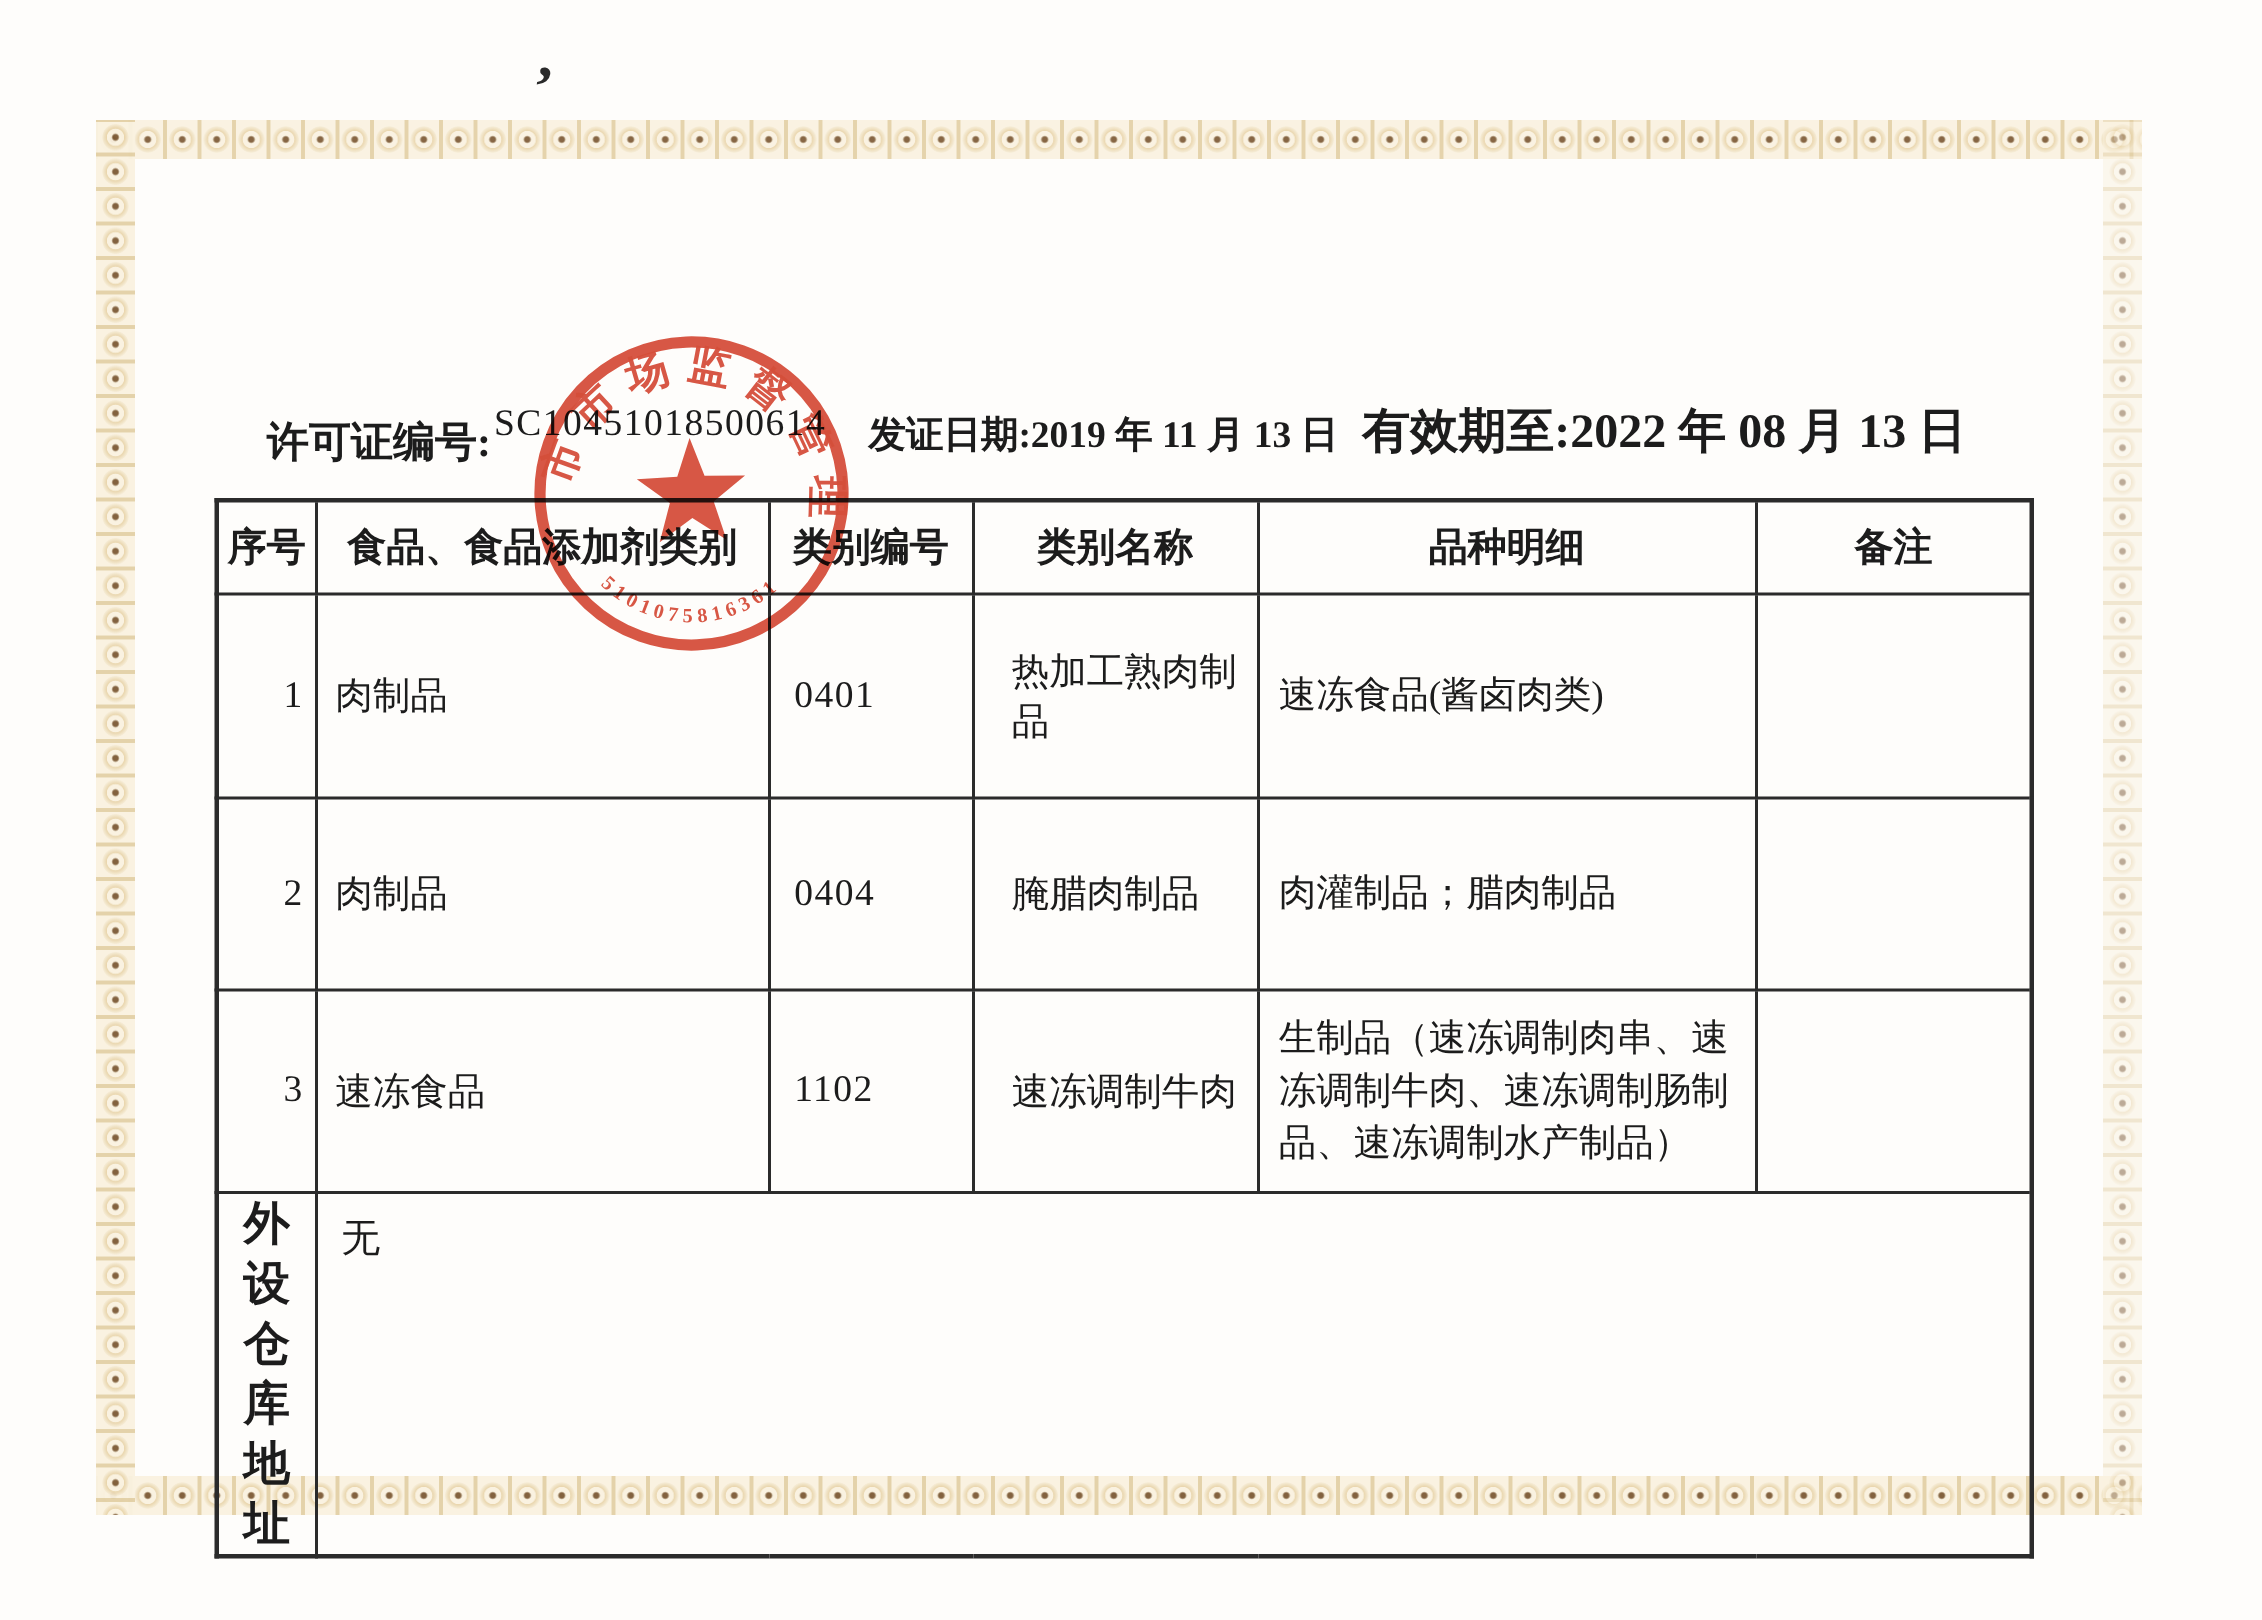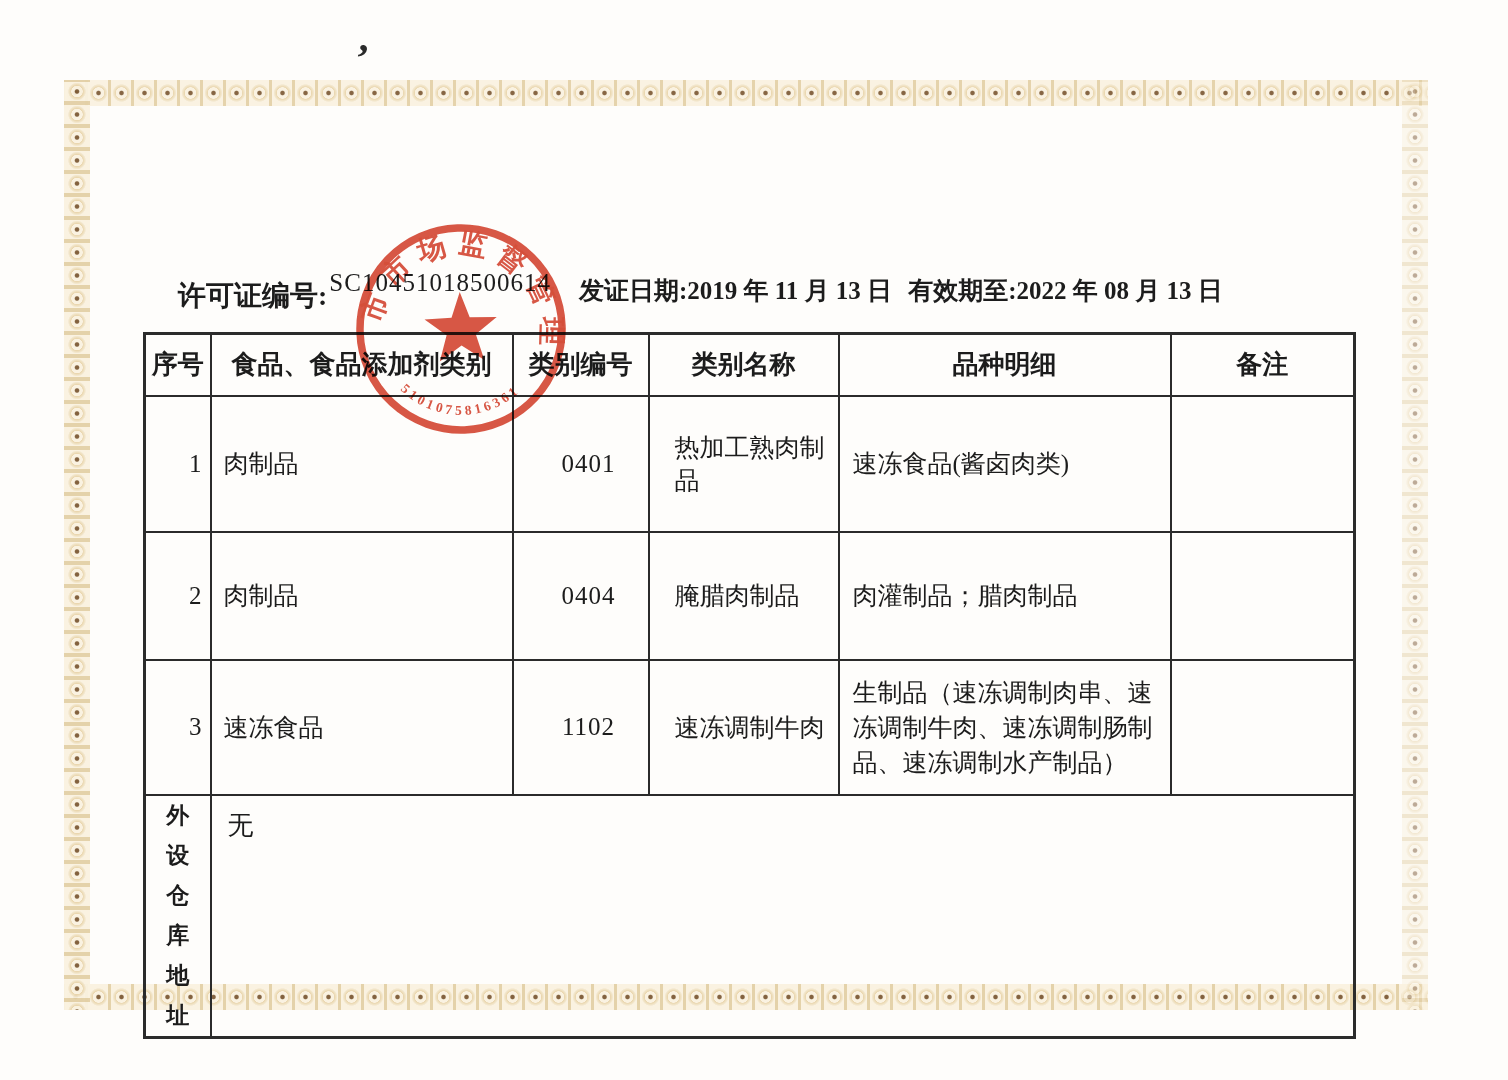--- a/index.html
+++ b/index.html
@@ -57,21 +57,21 @@
   }
 
   
   .license-line{
     position:absolute;left:178px;top:258px;height:52px;
     display:flex;align-items:flex-end;white-space:nowrap;
   }
   .lic-label{font-size:28px;font-weight:700;line-height:1;margin-bottom:0;}
   .lic-number{font-size:25px;font-weight:500;line-height:1;margin-left:2px;margin-bottom:15px;letter-spacing:1px;}
   .lic-issue{font-size:25px;font-weight:600;line-height:1;margin-left:28px;margin-bottom:7px;}
-  .lic-valid{font-size:25px;font-weight:600;line-height:1;margin-left:16px;margin-bottom:7px;}
+  .lic-valid{font-size:32px;font-weight:600;line-height:1;margin-left:16px;margin-bottom:7px;}
 
   
   table.detail-table{
     position:absolute;left:143px;top:332px;width:1210px;
     border-collapse:collapse;table-layout:fixed;
     border:3px solid #2b2b2b;
     font-size:25px;
   }
   .detail-table th,.detail-table td{
     border:2px solid #2b2b2b;
@@ -82,26 +82,26 @@
   .detail-table thead th{
     font-weight:700;font-size:26px;text-align:center;vertical-align:middle;
   }
   tr.hdr{height:62px;}
   tr.r1{height:136px;}
   tr.r2{height:128px;}
   tr.r3{height:135px;}
   tr.rw{height:125px;}
   td.c-no{text-align:right;padding-right:8px;vertical-align:middle;}
   td.c-cat{text-align:left;padding-left:12px;vertical-align:middle;}
-  td.c-code{text-align:center;padding-left:16px;vertical-align:middle;letter-spacing:1px;margin-top:29px;}
+  td.c-code{text-align:left;padding-left:16px;vertical-align:middle;letter-spacing:1px;margin-top:29px;}
   td.c-name{text-align:left;padding-left:25px;vertical-align:middle;}
   td.c-detail{text-align:left;padding:6px 8px 6px 13px;vertical-align:middle;line-height:35px;}
   td.c-remark{vertical-align:middle;}
   th.wh-label{
-    font-size:23px;font-weight:700;line-height:40px;
+    font-size:31px;font-weight:700;line-height:40px;
     text-align:center;vertical-align:middle;padding:0 16px;
     word-break:break-all;
   }
   td.wh-value{
     vertical-align:top;text-align:left;
     padding:12px 0 0 16px;font-size:26px;
   }
 
   
   .seal{

